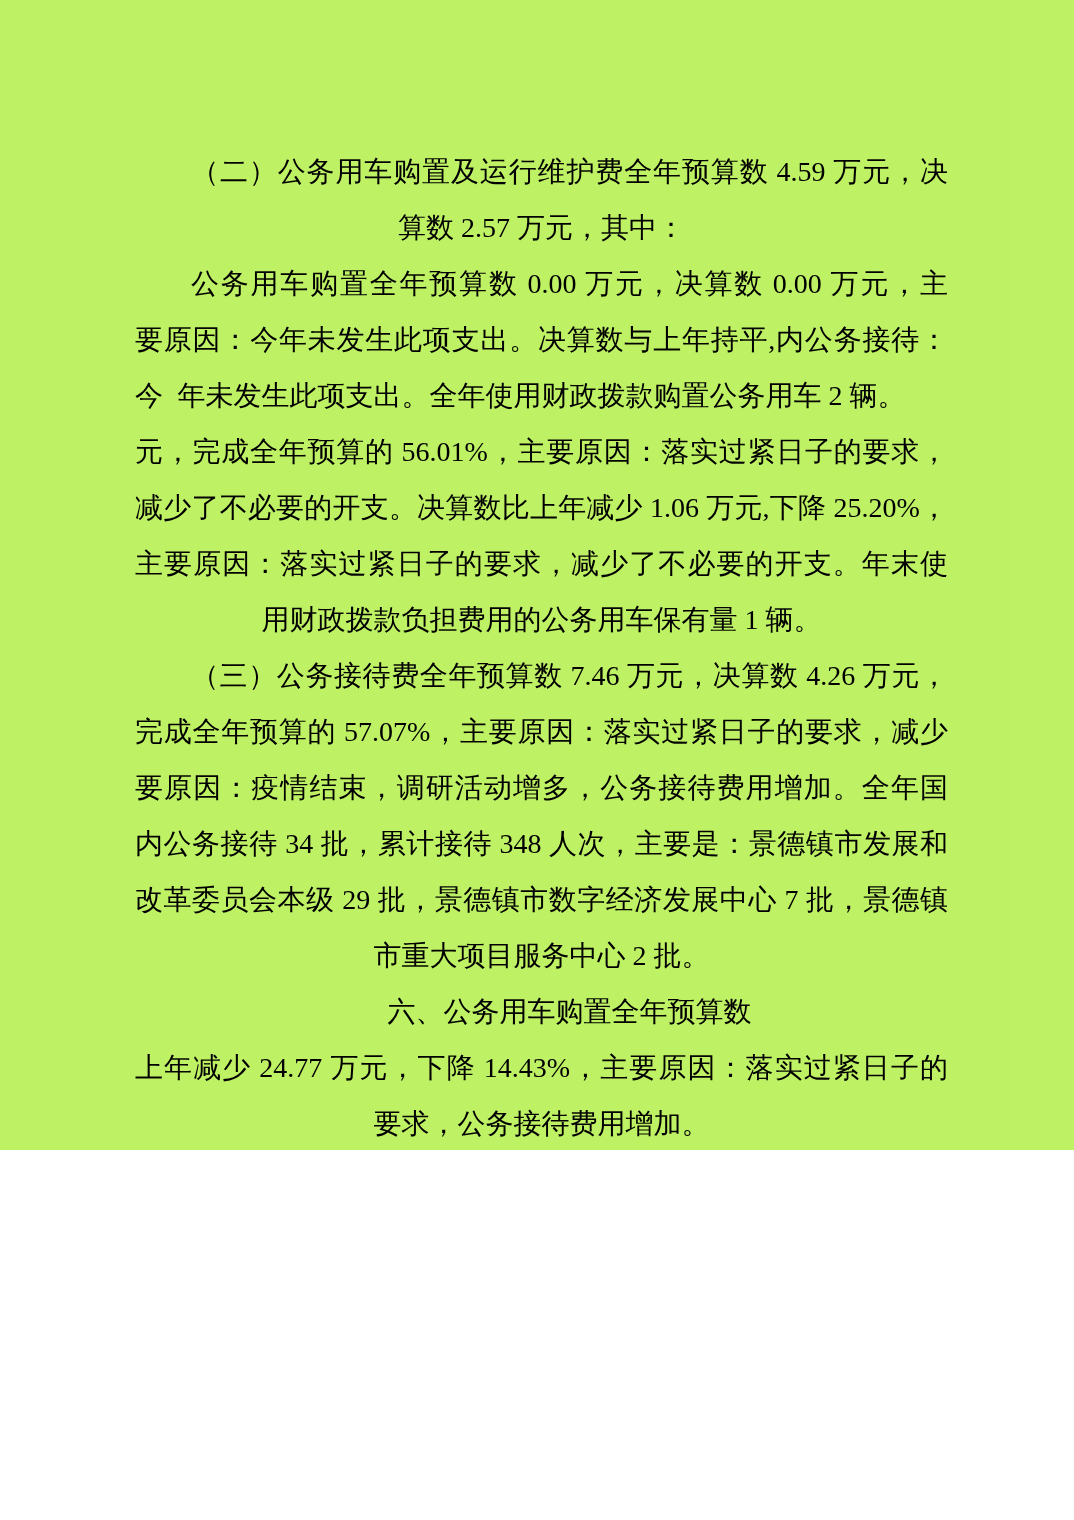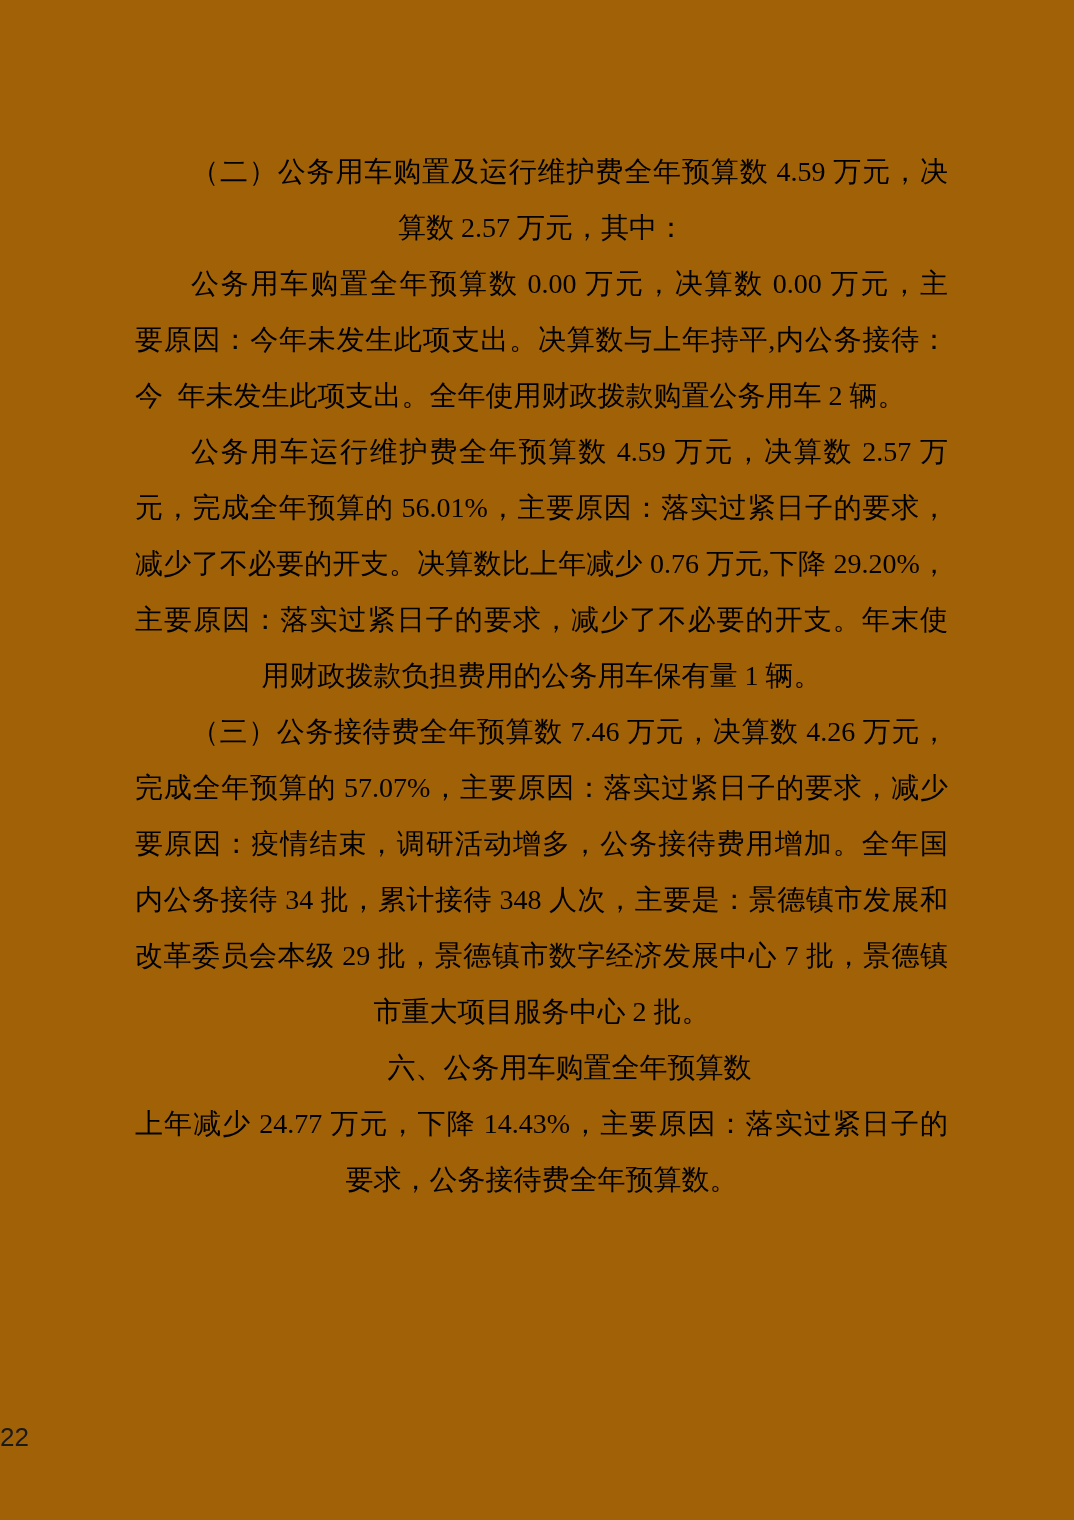--- a/index.html
+++ b/index.html
@@ -4,22 +4,22 @@
 <title>Document Page</title>
 <style>
   html, body {
     margin: 0;
     padding: 0;
     background: #ffffff;
   }
   .page {
     position: relative;
     width: 1074px;
-    height: 1520px;
-    background: #a16207;
+    height: 1150px;
+    background: #bef264;
     overflow: hidden;
     color: #000000;
   }
   .doc-body {
     position: absolute;
     left: 135px;
     top: 144px;
     width: 813px;
     font-family: "Liberation Serif", "DejaVu Serif", serif;
     font-size: 28px;
@@ -55,32 +55,31 @@
 </head>
 <body>
 
 <div class="page">
   <div class="doc-body">
     <div class="doc-line indent justify">（二）公务用车购置及运行维护费全年预算数 4.59 万元，决</div>
     <div class="doc-line">算数 2.57 万元，其中：</div>
     <div class="doc-line indent justify">公务用车购置全年预算数 0.00 万元，决算数 0.00 万元，主</div>
     <div class="doc-line justify">要原因：今年未发生此项支出。决算数与上年持平,内公务接待：今</div>
     <div class="doc-line">年未发生此项支出。全年使用财政拨款购置公务用车 2 辆。</div>
-    <div class="doc-line indent justify">公务用车运行维护费全年预算数 4.59 万元，决算数 2.57 万</div>
     <div class="doc-line justify">元，完成全年预算的 56.01%，主要原因：落实过紧日子的要求，</div>
-    <div class="doc-line justify">减少了不必要的开支。决算数比上年减少 0.76 万元,下降 29.20%，</div>
+    <div class="doc-line justify">减少了不必要的开支。决算数比上年减少 1.06 万元,下降 25.20%，</div>
     <div class="doc-line justify">主要原因：落实过紧日子的要求，减少了不必要的开支。年末使</div>
     <div class="doc-line">用财政拨款负担费用的公务用车保有量 1 辆。</div>
     <div class="doc-line indent justify">（三）公务接待费全年预算数 7.46 万元，决算数 4.26 万元，</div>
     <div class="doc-line justify">完成全年预算的 57.07%，主要原因：落实过紧日子的要求，减少</div>
     <div class="doc-line justify">要原因：疫情结束，调研活动增多，公务接待费用增加。全年国</div>
     <div class="doc-line justify">内公务接待 34 批，累计接待 348 人次，主要是：景德镇市发展和</div>
     <div class="doc-line justify">改革委员会本级 29 批，景德镇市数字经济发展中心 7 批，景德镇</div>
     <div class="doc-line">市重大项目服务中心 2 批。</div>
     <div class="doc-line indent">六、公务用车购置全年预算数</div>
     <div class="doc-line justify">上年减少 24.77 万元，下降 14.43%，主要原因：落实过紧日子的</div>
-    <div class="doc-line">要求，公务接待费全年预算数。</div>
+    <div class="doc-line">要求，公务接待费用增加。</div>
   </div>
 
   <div class="page-footer">
     <span>22</span>
   </div>
 </div>
 
 </body></html>

